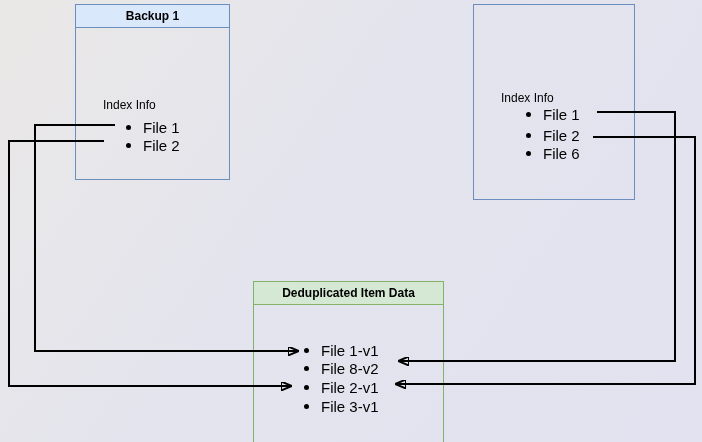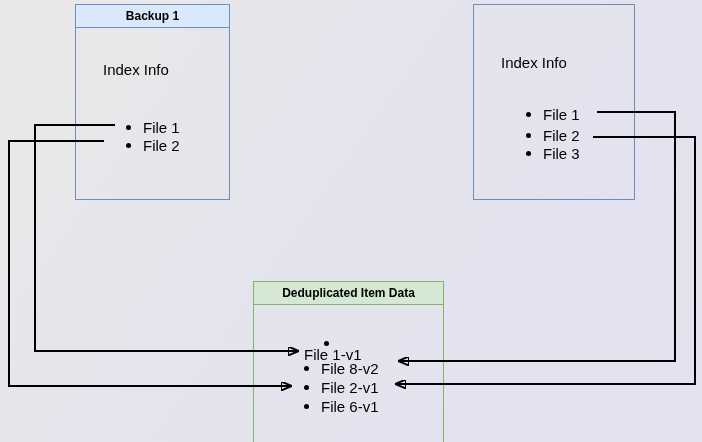--- a/index.html
+++ b/index.html
@@ -29,23 +29,24 @@
     height: 23px; line-height: 23px;
     text-align: center;
     font-size: 12px; font-weight: bold;
     border-bottom: 1px solid;
     box-sizing: border-box;
   }
   .box.blue  .box-header { background: #dae8fc; border-color: #6c8ebf; }
   .box.green .box-header { background: #d5e8d4; border-color: #82b366; }
   .index-label {
     position: absolute;
-    font-size: 15px;
+    font-size: 12px;
     height: 18px; line-height: 18px;
     white-space: nowrap;
+    margin-top: 35px;
   }
   .file-item {
     position: absolute;
     display: flex;
     align-items: center;
     height: 18px;
     font-size: 15px;
     white-space: nowrap;
   }
   .bullet {
@@ -63,21 +64,21 @@
     z-index: 2;
     pointer-events: none;
   }
   #connector-layer path { stroke: #000000; stroke-width: 2; fill: none; }
 </style>
 </head>
 <body>
 
 <div id="canvas">
 
-  <div class="box blue" style="left:75px; top:4px; width:155px; height:196px;">
+  <div class="box blue" style="left:75px; top:4px; width:155px; height:176px;">
     <div class="box-header">Backup 1</div>
     <div class="index-label" style="left:27px; top:56px;">Index Info</div>
     <div class="file-item" style="left:50px; top:113px;">
       <span class="bullet"></span>
       <span>File 1</span>
     </div>
     <div class="file-item" style="left:50px; top:131px;">
       <span class="bullet"></span>
       <span>File 2</span>
     </div>
@@ -88,41 +89,41 @@
     <div class="file-item" style="left:52px; top:100px;">
       <span class="bullet"></span>
       <span>File 1</span>
     </div>
     <div class="file-item" style="left:52px; top:121px;">
       <span class="bullet"></span>
       <span>File 2</span>
     </div>
     <div class="file-item" style="left:52px; top:139px;">
       <span class="bullet"></span>
-      <span>File 3</span>
+      <span>File 6</span>
     </div>
   </div>
 
   <div class="box green" style="left:253px; top:281px; width:191px; height:198px;">
     <div class="box-header">Deduplicated Item Data</div>
-    <div class="file-item" style="left:50px; top:59px;flex-direction:column;">
+    <div class="file-item" style="left:50px; top:59px;">
       <span class="bullet"></span>
       <span>File 1-v1</span>
     </div>
     <div class="file-item" style="left:50px; top:77px;">
       <span class="bullet"></span>
       <span>File 8-v2</span>
     </div>
     <div class="file-item" style="left:50px; top:96px;">
       <span class="bullet"></span>
       <span>File 2-v1</span>
     </div>
     <div class="file-item" style="left:50px; top:115px;">
       <span class="bullet"></span>
-      <span>File 6-v1</span>
+      <span>File 3-v1</span>
     </div>
   </div>
 
   <svg id="connector-layer" width="702" height="442" viewBox="0 0 702 442" xmlns="http://www.w3.org/2000/svg">
     <defs>
       <marker id="arrowhead" viewBox="0 0 11 9" markerWidth="11" markerHeight="9" refX="10" refY="4.5" orient="auto" markerUnits="userSpaceOnUse">
         <path d="M0,0 L11,4.5 L0,9 Z" fill="#000000" stroke="none"></path>
       </marker>
     </defs>
     <path d="M115,125 H35 V351 H298" marker-end="url(#arrowhead)"></path>

